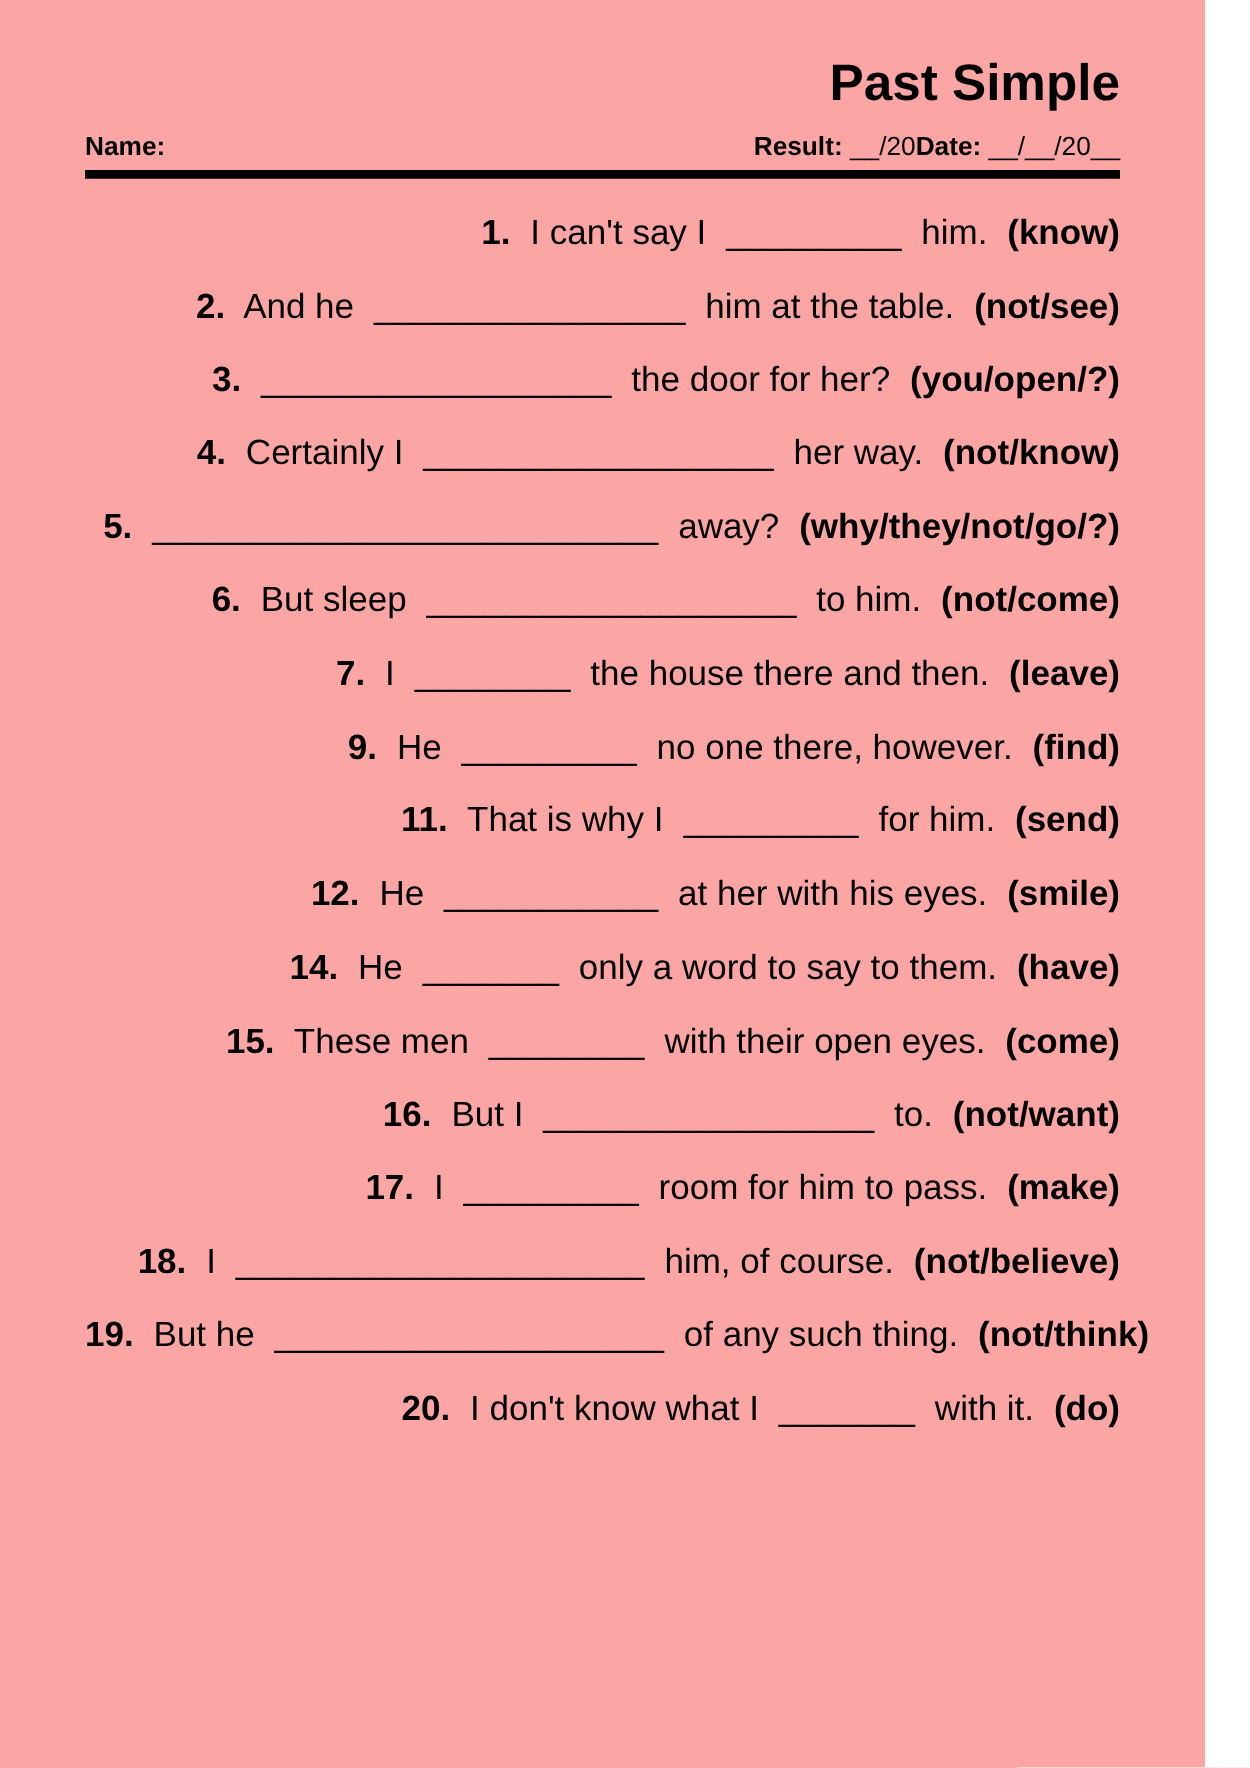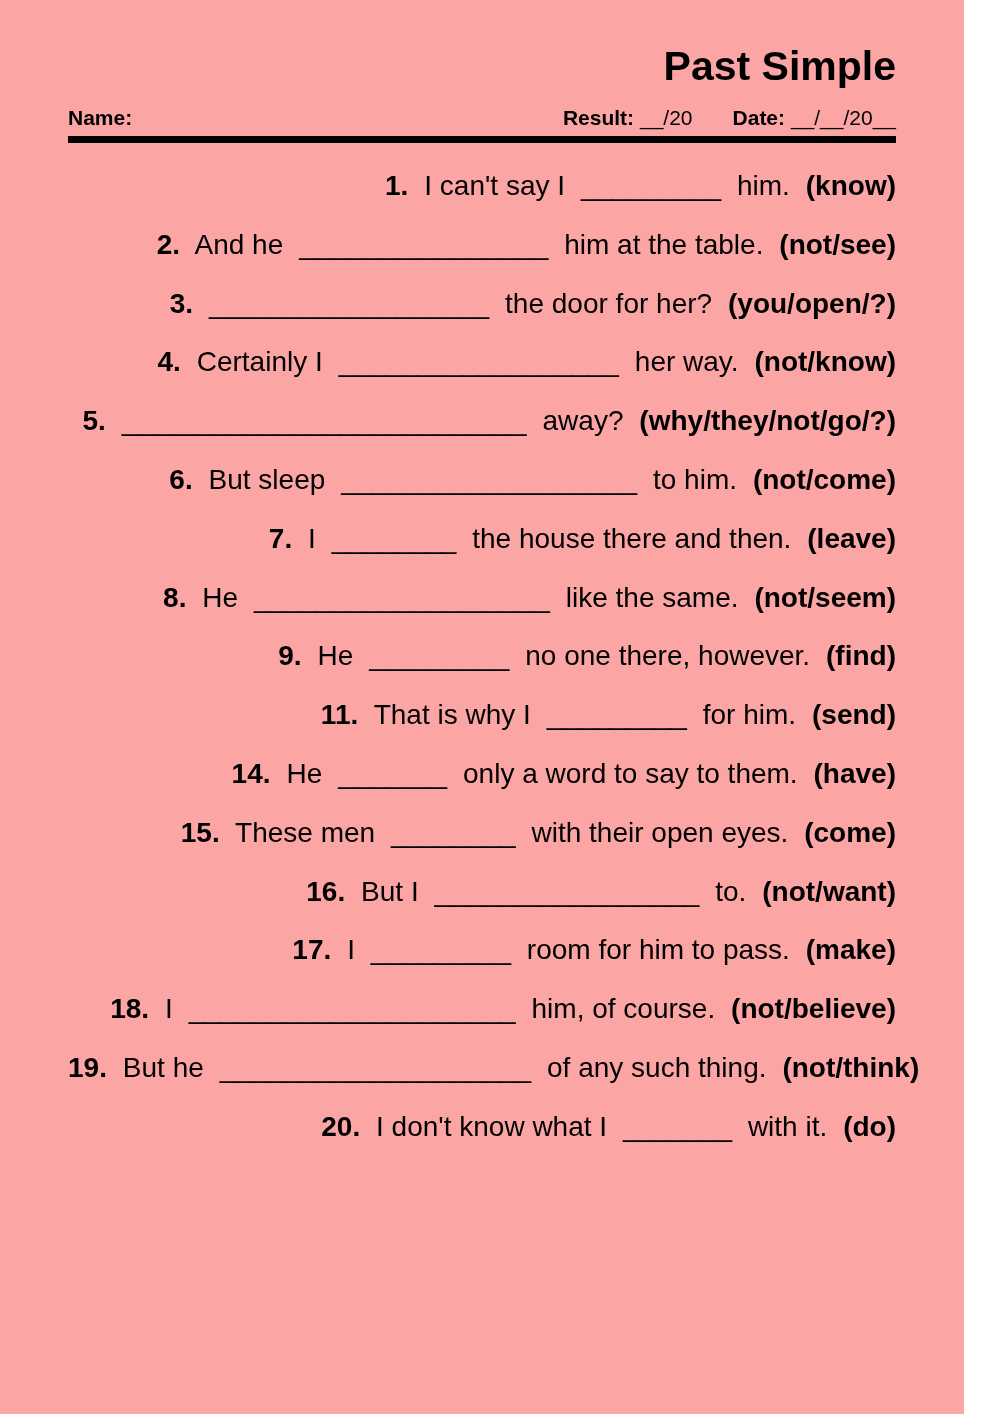--- a/index.html
+++ b/index.html
@@ -23,21 +23,21 @@
     letter-spacing: 0px;
   }
   .meta {
     display: flex;
     justify-content: space-between;
     align-items: baseline;
     margin-top: 19px;
     font-size: 21px;
     line-height: 24px;
   }
-  .meta-right { display: flex; gap: 40px; }
+  .meta-right { display: flex; }
   .meta-item { white-space: nowrap; }
   .b { font-weight: bold; margin-top: 44px; }
   .rule {
     margin-top: 6px;
     height: 7px;
     background: #000000;
   }
   ol.questions {
     list-style: none;
     margin: 30px 0 0 0;
@@ -130,45 +130,45 @@
   </li>
 
   <li class="q">
     <span class="b">7.</span>
     <span>I</span>
     <span class="blank">________</span>
     <span>the house there and then.</span>
     <span class="b">(leave)</span>
   </li>
 
-  <li class="q">
-    <span class="b">8.</span>
-    <span>He</span>
-    <span class="blank">___________________</span>
-    <span>like the same.</span>
-    <span class="b">(not/seem)</span>
-  </li>
 
   <li class="q">
     <span class="b">9.</span>
     <span>He</span>
     <span class="blank">_________</span>
     <span>no one there, however.</span>
     <span class="b">(find)</span>
   </li>
 
 
   <li class="q">
     <span class="b">11.</span>
     <span>That is why I</span>
     <span class="blank">_________</span>
     <span>for him.</span>
     <span class="b">(send)</span>
   </li>
 
+  <li class="q">
+    <span class="b">12.</span>
+    <span>He</span>
+    <span class="blank">___________</span>
+    <span>at her with his eyes.</span>
+    <span class="b">(smile)</span>
+  </li>
 
 
   <li class="q">
     <span class="b">14.</span>
     <span>He</span>
     <span class="blank">_______</span>
     <span>only a word to say to them.</span>
     <span class="b">(have)</span>
   </li>
 

